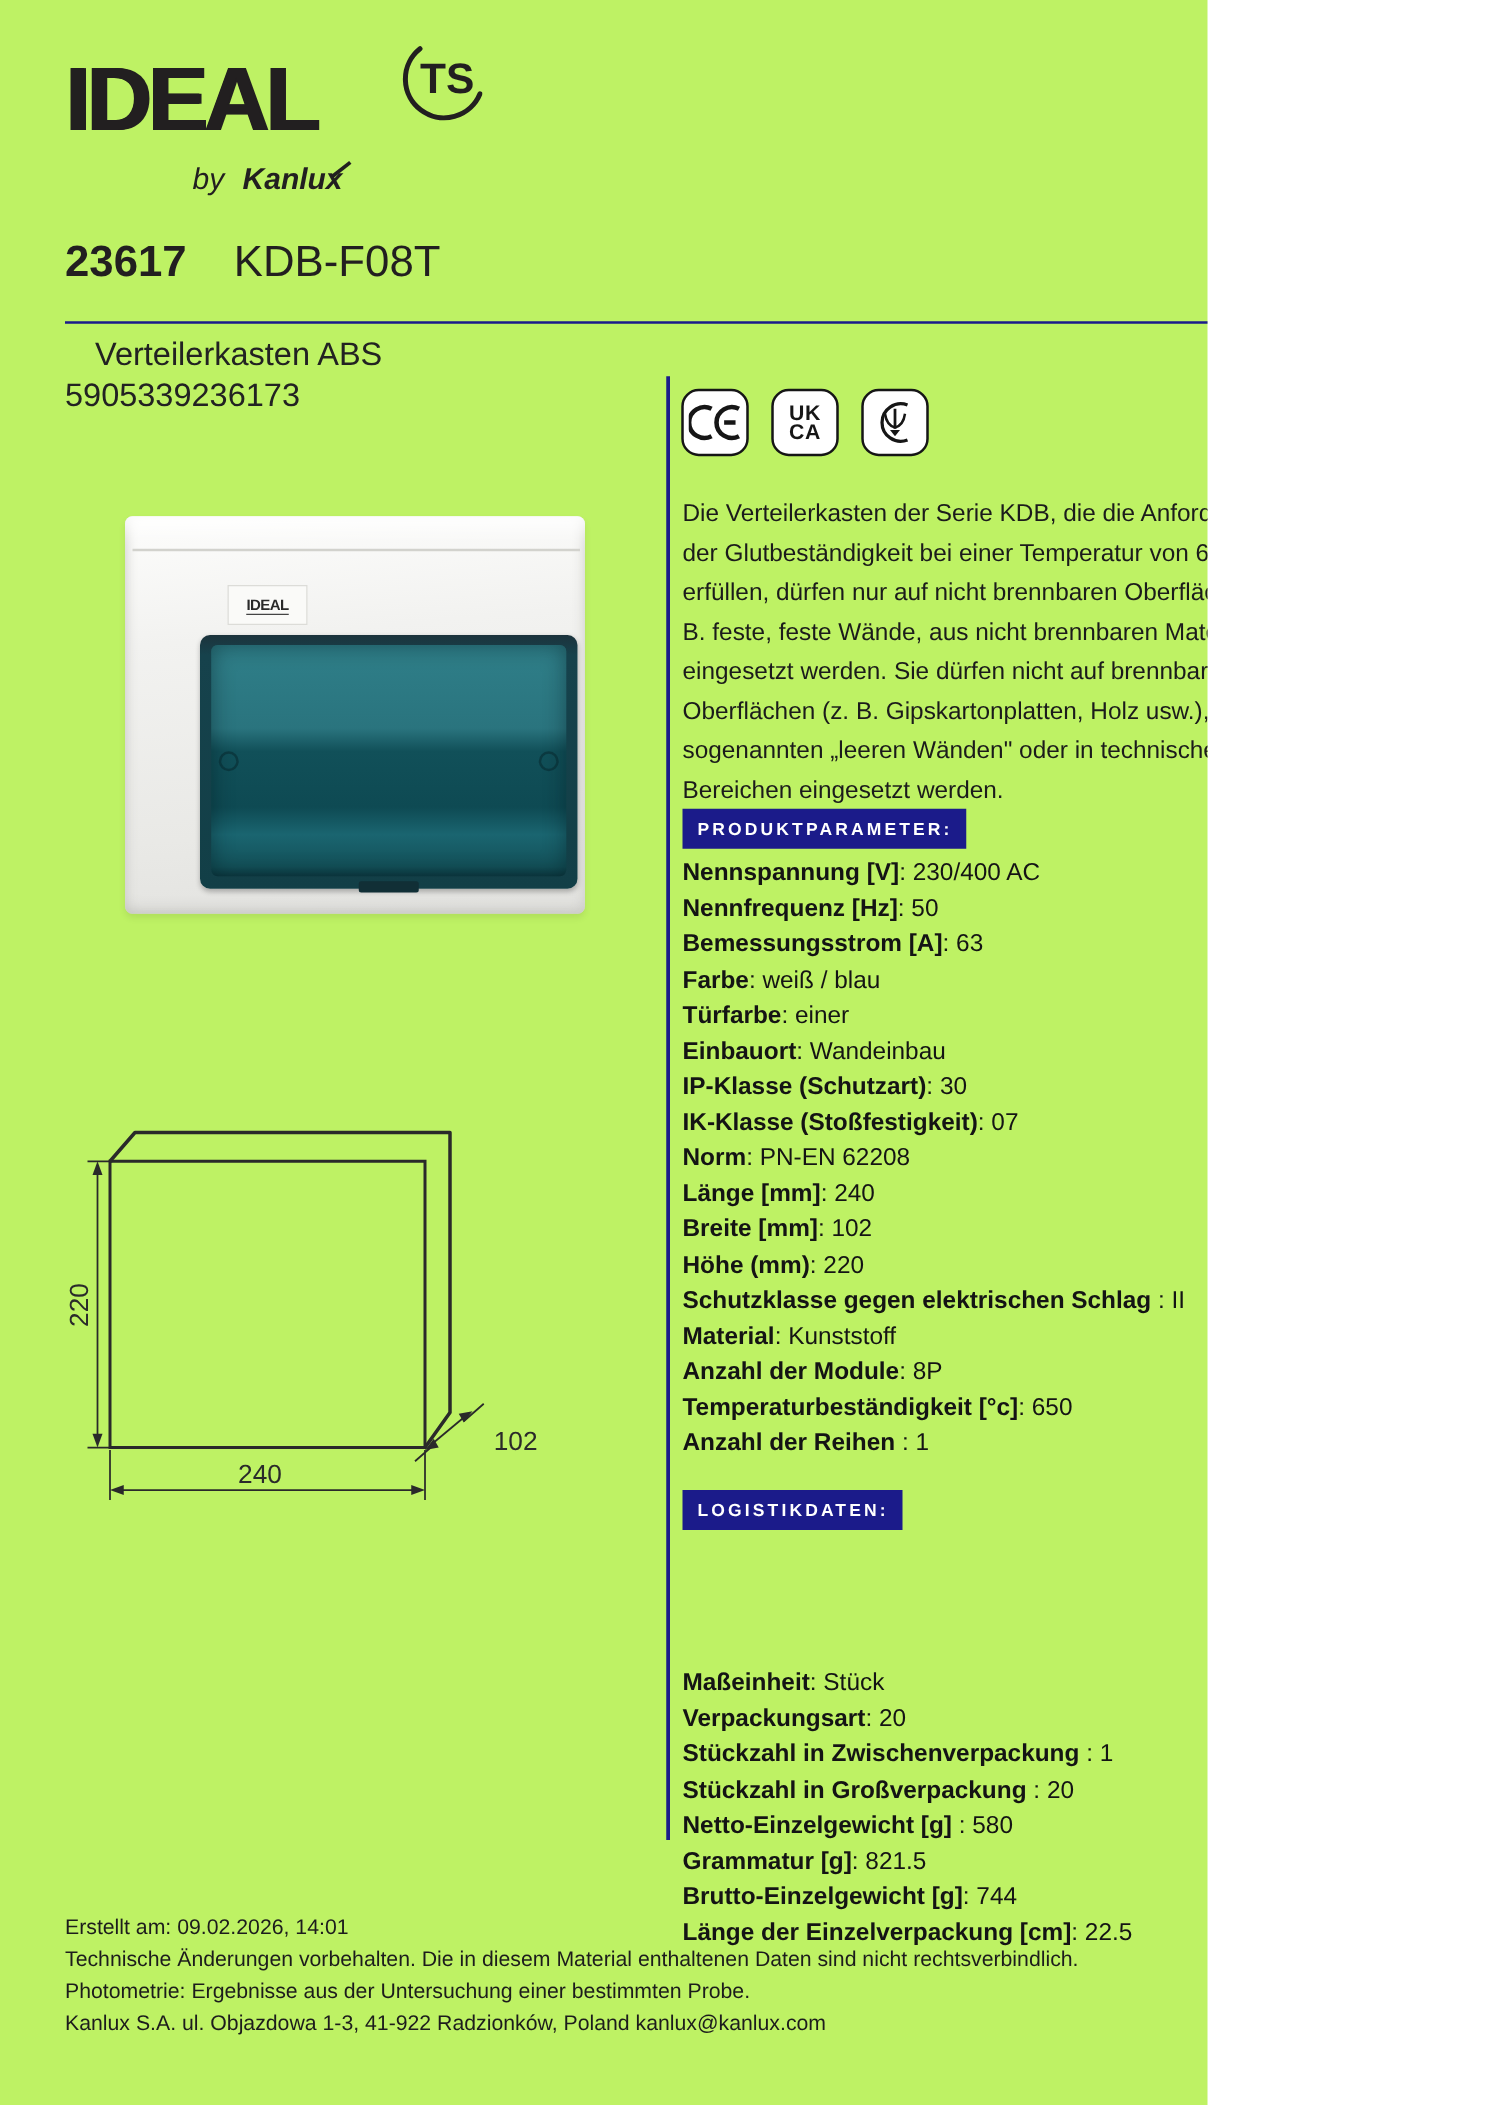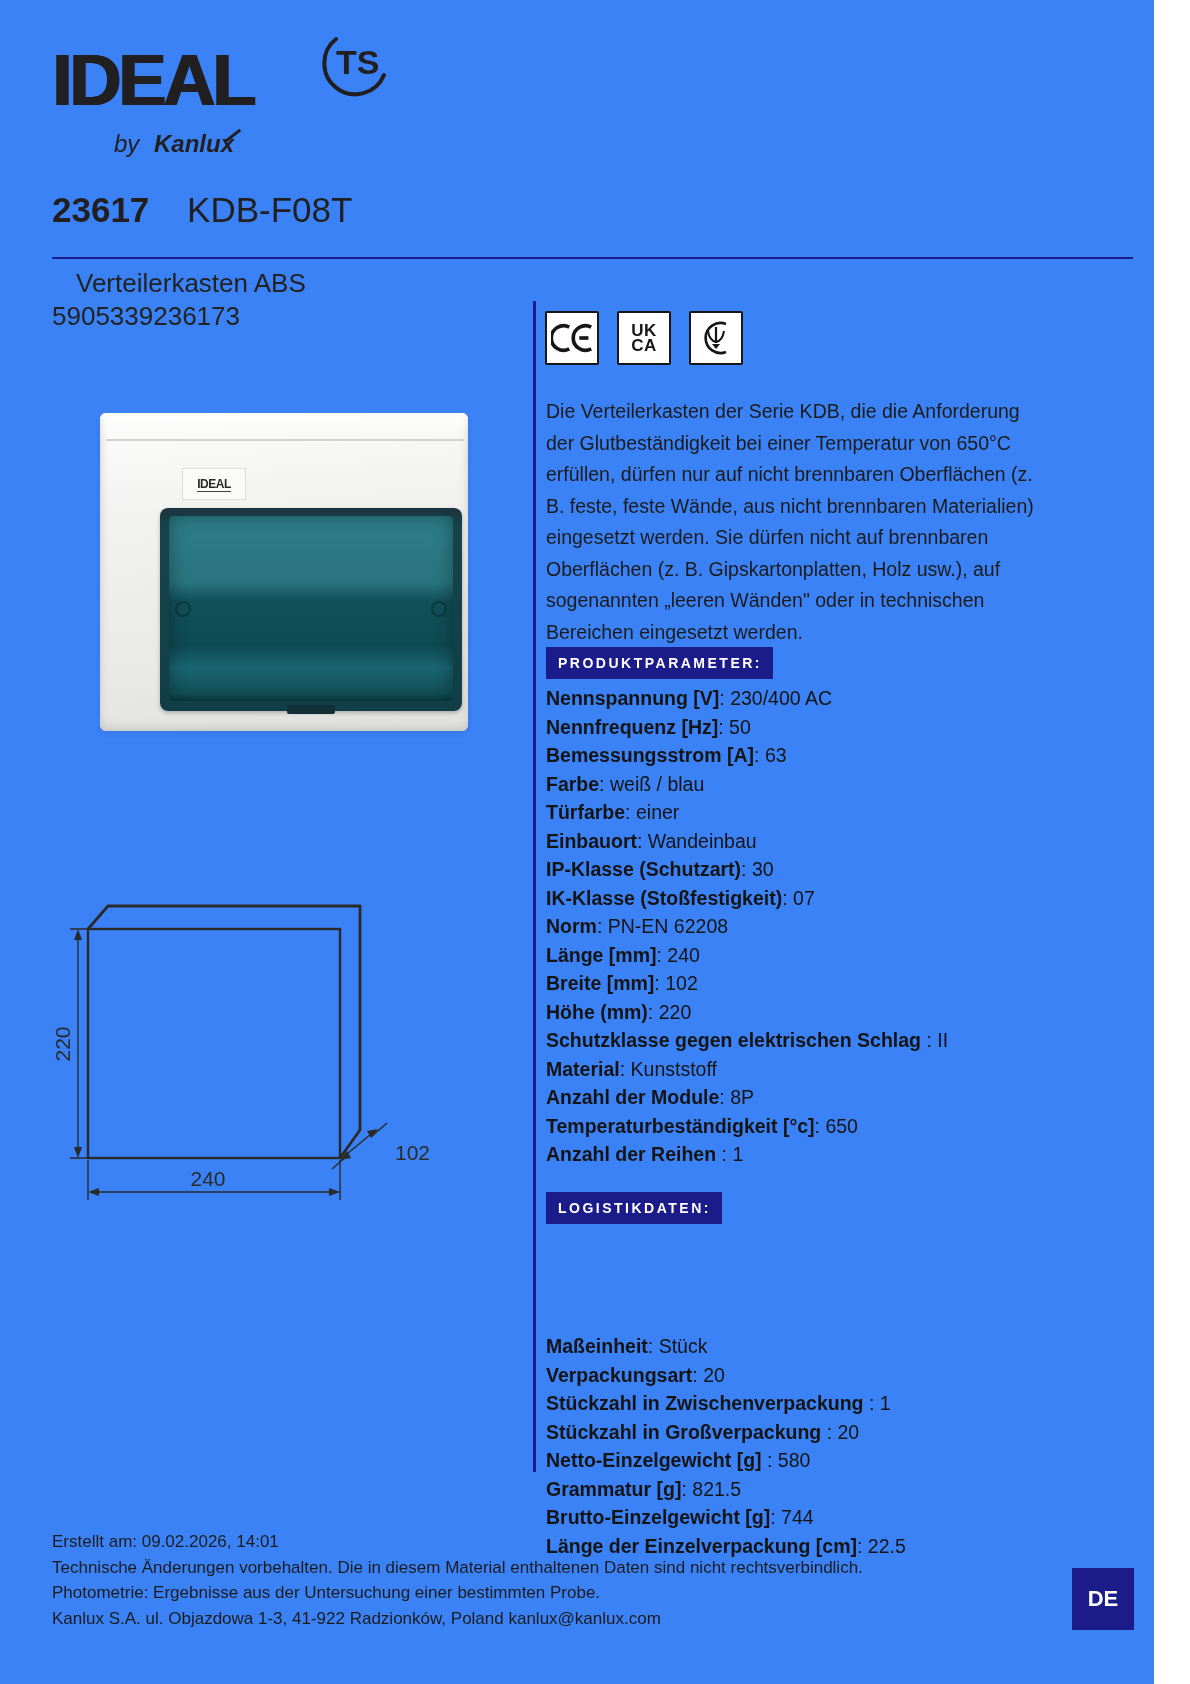--- a/index.html
+++ b/index.html
@@ -1,41 +1,41 @@
 <!DOCTYPE html>
 <html><head>
 <meta charset="utf-8">
 <style>
   html,body{margin:0;padding:0;background:#ffffff;}
   .page{
-    position:relative;width:1154px;height:1684px;background:#3b82f6;
+    position:relative;width:966px;height:1684px;background:#bef264;
     font-family:"Liberation Sans", sans-serif;color:#1a1a1a;overflow:hidden;text-decoration:underline;
   }
   
   .logo{position:absolute;left:52px;top:44px;}
   .logo-main{
     font-size:72px;font-weight:900;letter-spacing:-3px;color:#221f20;line-height:1;
     text-shadow:1.5px 0 0 #221f20,-0.5px 0 0 #221f20;
   }
   .logo-ts{position:absolute;left:260px;top:-8px;width:74px;height:66px;}
   .logo-by{position:absolute;left:62px;top:86px;font-size:24px;color:#221f20;white-space:nowrap;}
-  .logo-by .by{font-style:italic;font-weight:400;margin-right:8px;}
+  .logo-by .by{font-style:italic;font-weight:400;margin-right:8px;margin-left:40px;}
   .logo-by .kx{font-style:italic;font-weight:800;letter-spacing:0px;position:relative;}
   .kx-slash{position:absolute;right:-8px;top:4px;width:18px;height:2.5px;background:#221f20;transform:rotate(-38deg);}
   
   .title-row{position:absolute;left:52px;top:190px;font-size:35px;white-space:nowrap;}
   .title-code{font-weight:700;color:#221f20;}
   .title-name{font-weight:400;color:#221f20;margin-left:28px;}
   .title-rule{position:absolute;left:52px;top:257px;width:1081px;height:2px;background:#1b1b8a;}
   .subtitle{position:absolute;left:52px;top:268px;font-size:26px;color:#222;margin-left:24px;}
   .ean{position:absolute;left:52px;top:301px;font-size:26px;color:#222;}
   
   .vline{position:absolute;left:533px;top:301px;width:2.5px;height:1171px;background:#1b1b8a;}
   .certs{position:absolute;left:545px;top:311px;display:flex;gap:18px;}
-  .cert-box{width:54px;height:54px;border:2.5px solid #161616;border-radius:2px;
+  .cert-box{width:54px;height:54px;border:2.5px solid #161616;border-radius:14px;
     display:flex;align-items:center;justify-content:center;box-sizing:border-box;background:#fff;}
   .ukca{flex-direction:column;font-weight:800;font-size:17px;line-height:15px;letter-spacing:0.5px;color:#161616;}
   .desc{position:absolute;left:546px;top:396px;width:505px;font-size:19.5px;line-height:31.5px;color:#1b1b1b;}
   .sec-head{position:absolute;background:#1b1b8a;color:#ffffff;font-size:14px;font-weight:700;
     letter-spacing:2.5px;padding:6px 11px 6px 12px;line-height:20px;}
   .sec-head.pp{left:546px;top:647px;}
   .sec-head.ld{left:546px;top:1192px;}
   .rows{position:absolute;left:546px;font-size:19.5px;color:#141414;}
   .rows.pp-rows{top:684px;}
   .rows.ld-rows{top:1292px;margin-top:40px;}

